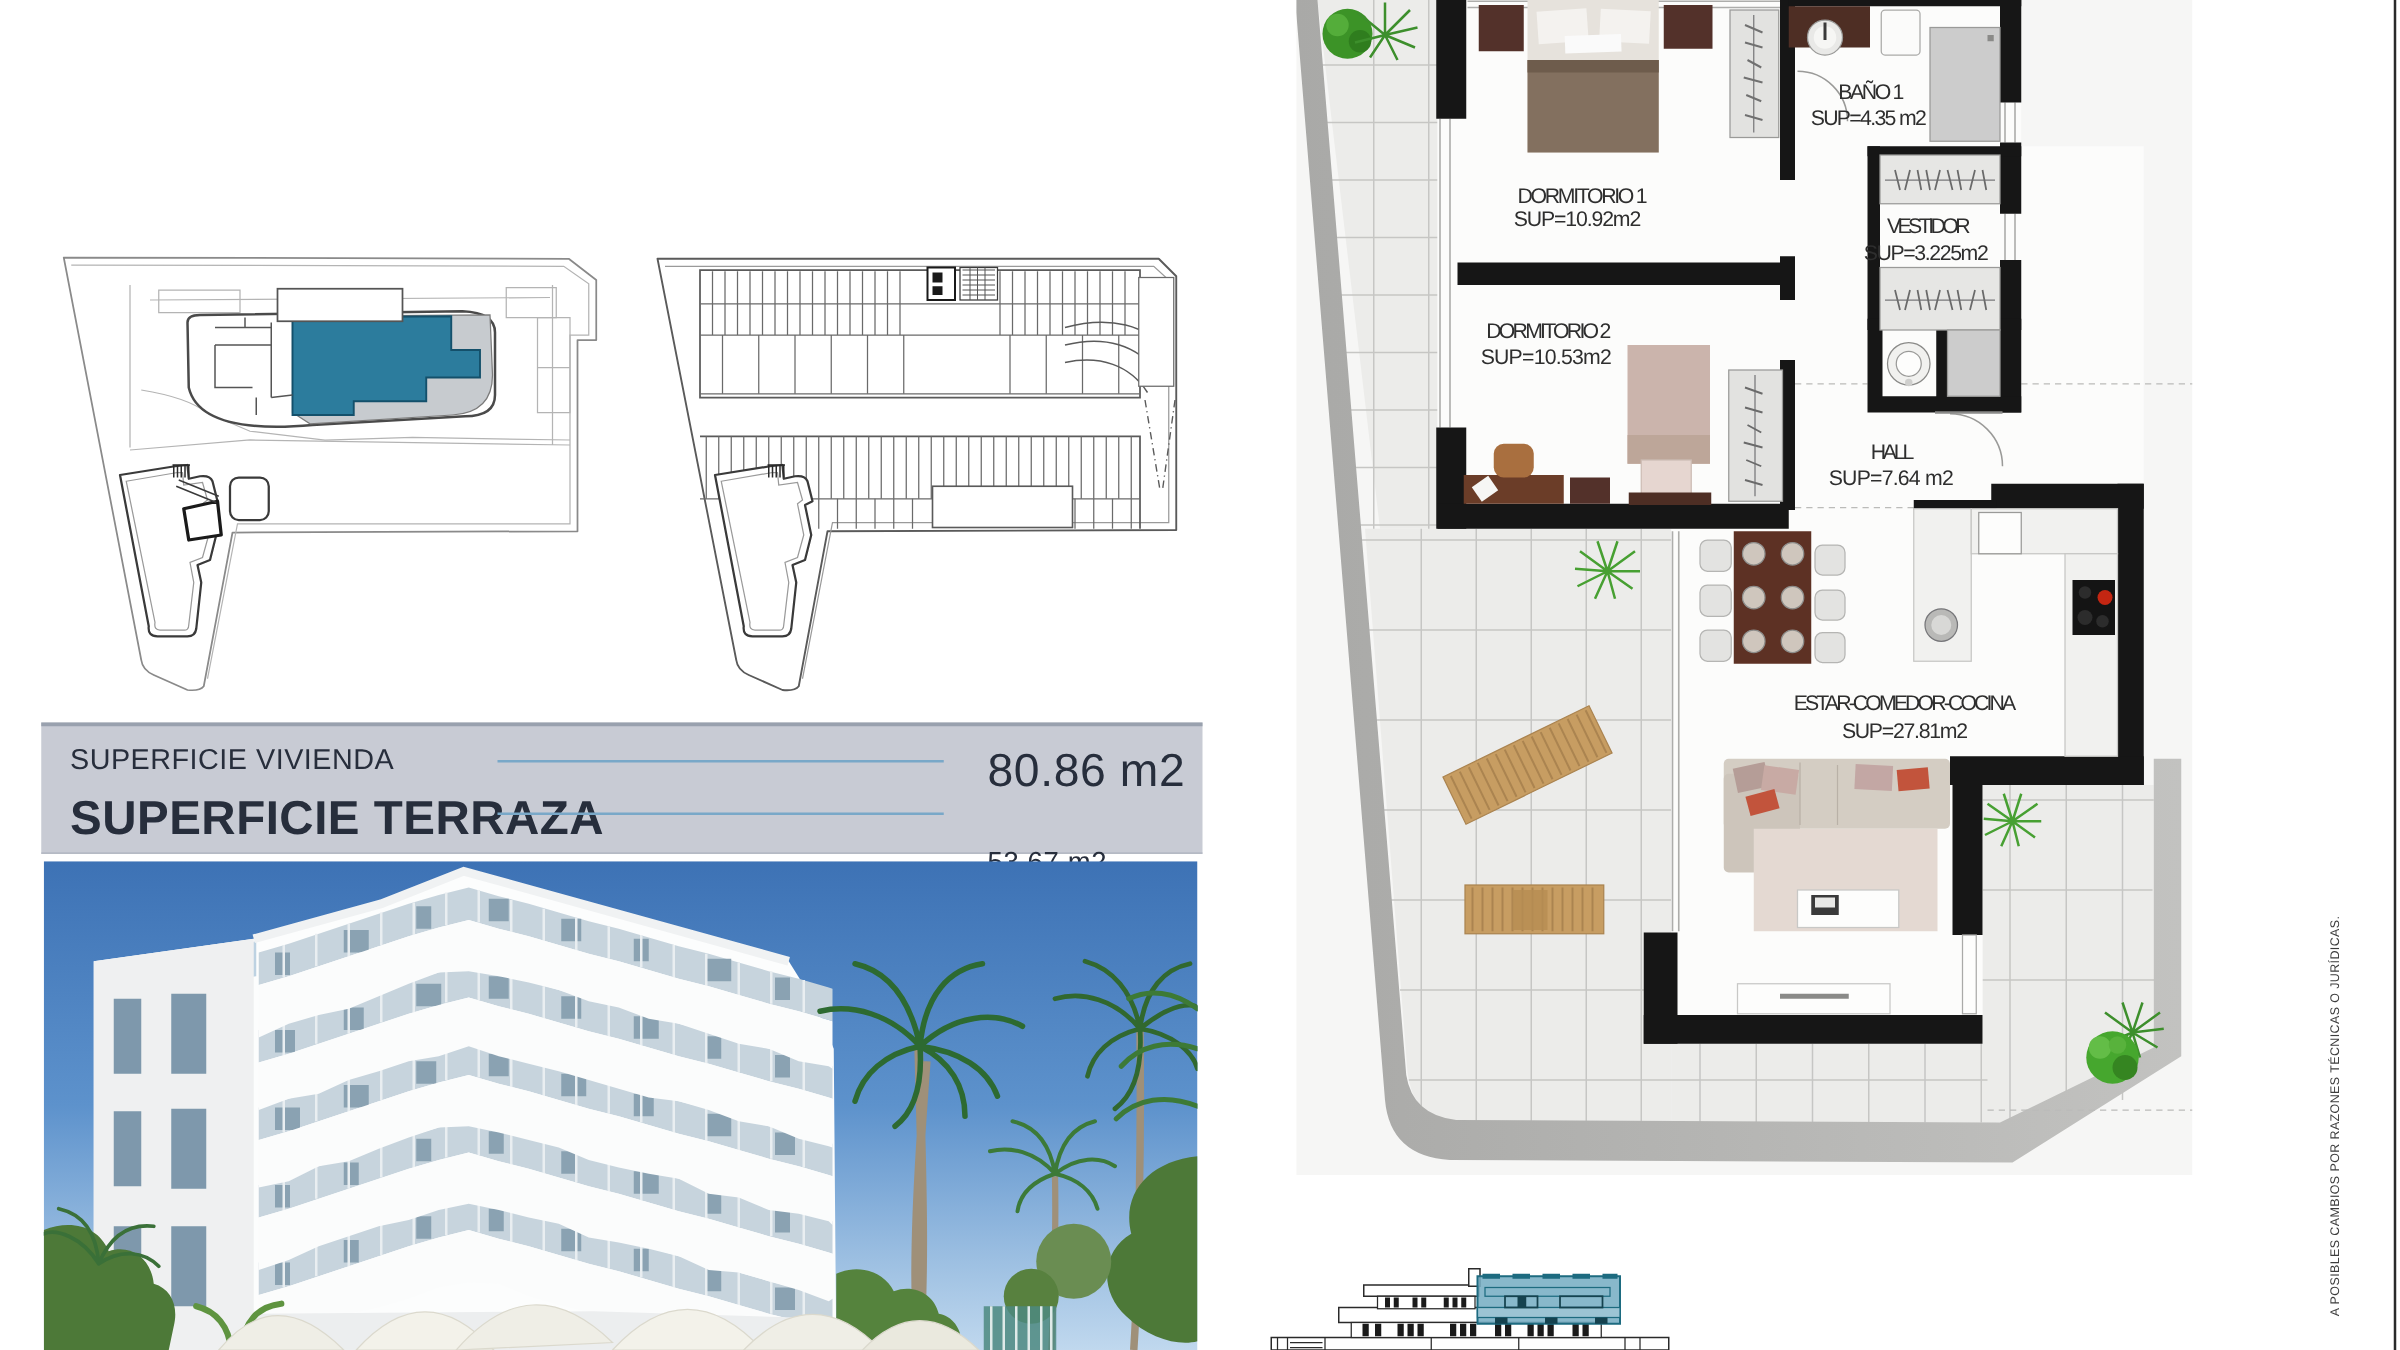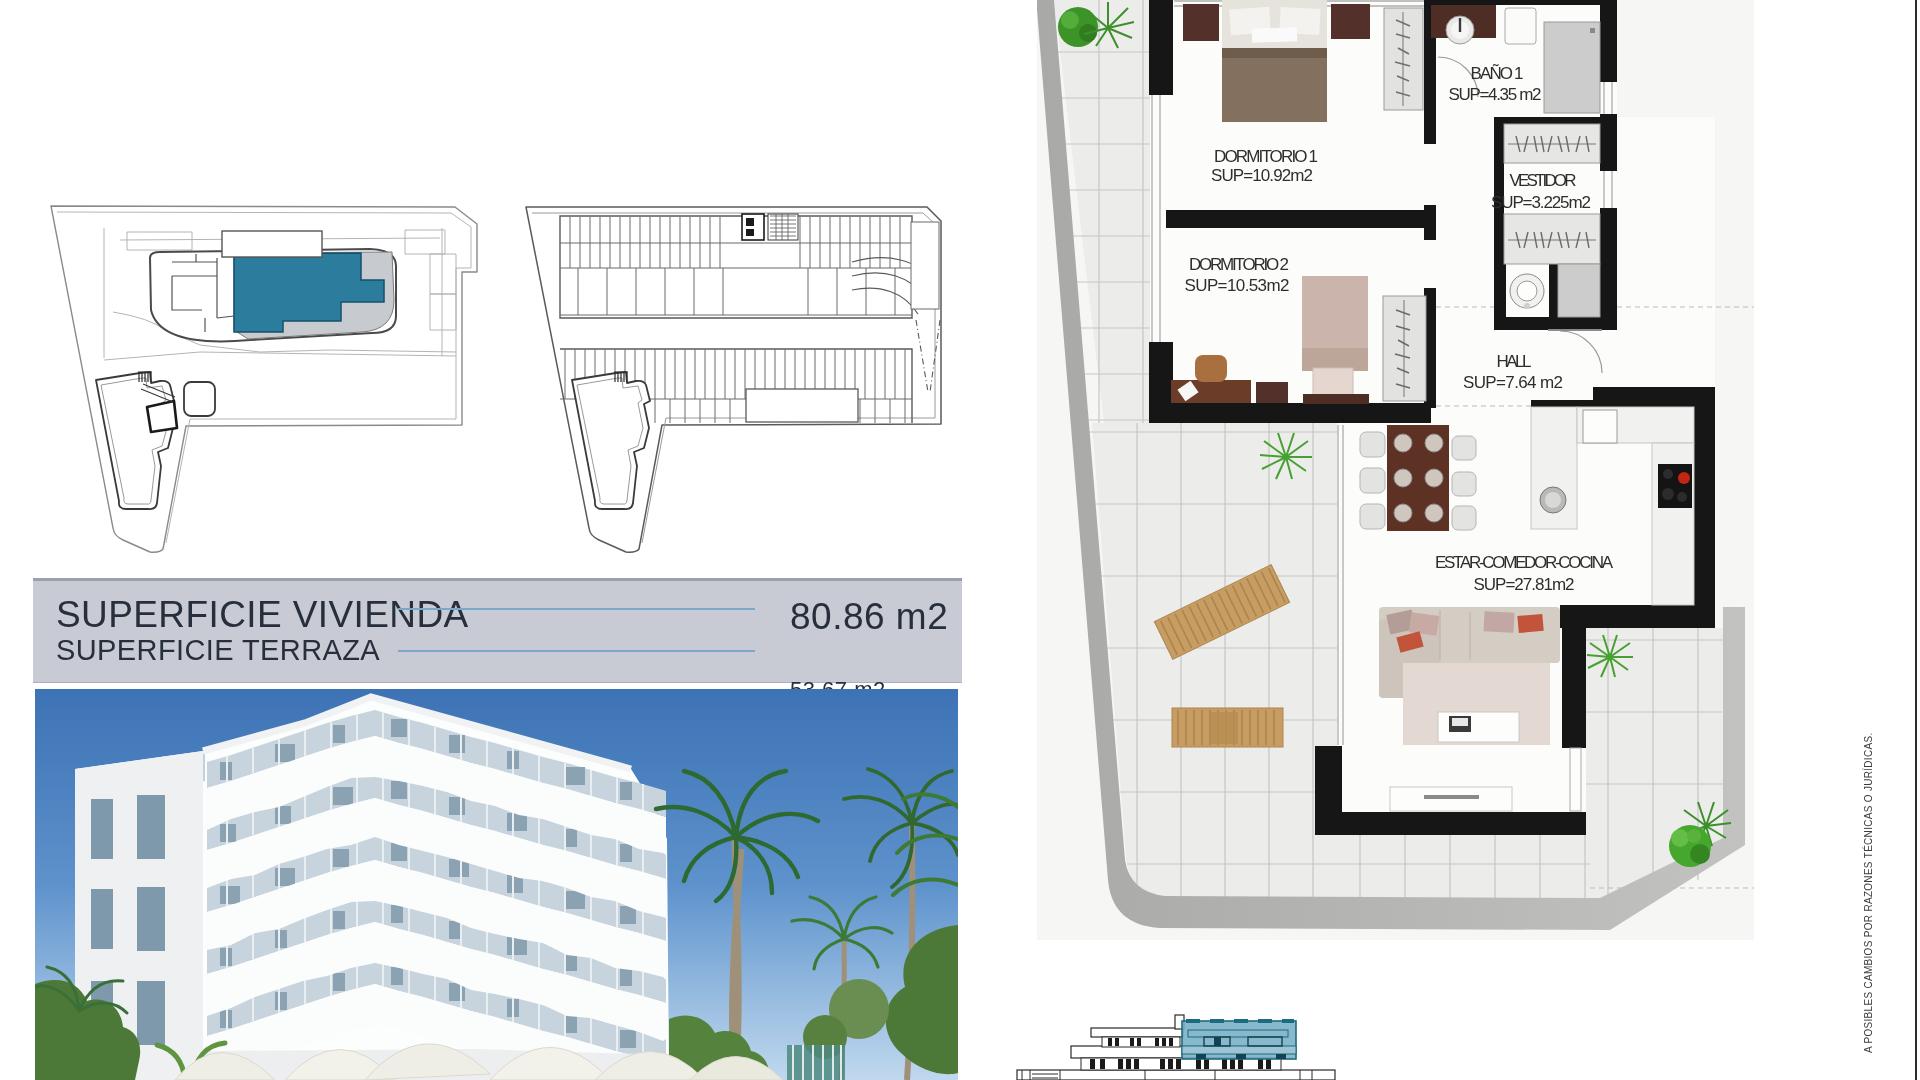--- a/index.html
+++ b/index.html
@@ -97,23 +97,23 @@
 
   <path d="M572,380 L616,373 L626,372 L627,383 L636,381 Q644,380 646,385 L650,401 L644,404 L649,428 L644,448 L634,452 L637,466 L633,503 Q632,510 624,509 L602,509 Q594,509 595,501 Z" fill="#ffffff" stroke="#3a3a3a" stroke-width="1.8" stroke-linejoin="round"></path>
 
   <path d="M577,385 L618,378 L622,378 L623,388 L638,386 L642,400 L638,403 L643,428 L638,446 L628,450 L631,466 L627,500 Q627,505 622,504 L604,504 Q599,504 600,498 Z" fill="none" stroke="#9a9a9a" stroke-width="1"></path>
 
   <path d="M614,372 h14 M615,382 v-10 M618,382 v-10 M621,382 v-10 M624,382 v-10 M627,382 v-10" stroke="#2a2a2a" stroke-width="1.2" fill="none"></path>
 </svg>
 
 <div class="abs" style="left:33px;top:578px;width:929px;height:101px;background:#c8cbd4;border-top:3px solid #99a1ae;border-bottom:1px solid #aab0bc;"></div>
 
-<div class="abs" style="left:56px;top:594px;font-size:37px;color:#272e3c;letter-spacing:0.4px;">SUPERFICIE VIVIENDA</div>
-
-<div class="abs" style="left:56px;top:634px;font-size:29px;color:#272e3c;letter-spacing:0.4px;">SUPERFICIE TERRAZA</div>
+<div class="abs" style="left:56px;top:594px;font-size:23px;color:#272e3c;letter-spacing:0.4px;">SUPERFICIE VIVIENDA</div>
+
+<div class="abs" style="left:56px;top:634px;font-size:38px;color:#272e3c;letter-spacing:0.4px;font-weight:bold;">SUPERFICIE TERRAZA</div>
 
 <div class="abs" style="left:398px;top:608px;width:357px;height:2px;background:#79a8c8;"></div>
 
 <div class="abs" style="left:398px;top:650px;width:357px;height:2px;background:#79a8c8;"></div>
 
 <div class="abs" style="left:790px;top:596px;font-size:37px;color:#272e3c;letter-spacing:0.5px;">80.86 m2</div>
 
 <div class="abs" style="left:790px;top:640px;font-size:22px;color:#272e3c;letter-spacing:0.5px;margin-top:37px;">53.67 m2</div>
 
 <svg class="abs" style="left:35px;top:689px" width="923" height="391" viewBox="0 0 923 391">

